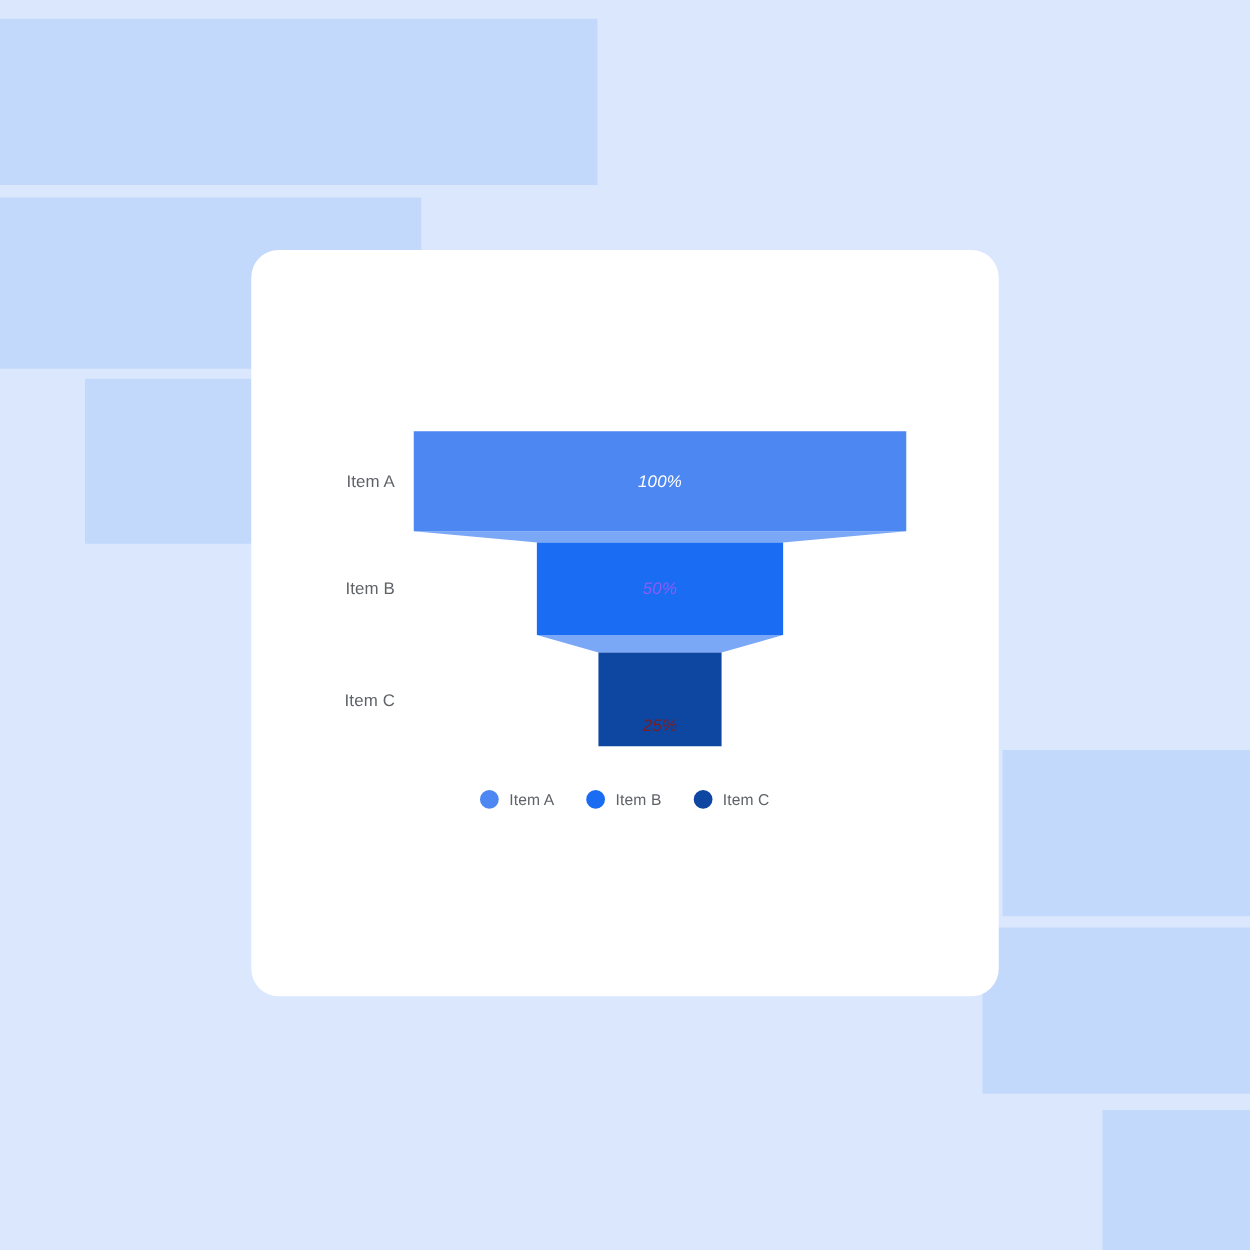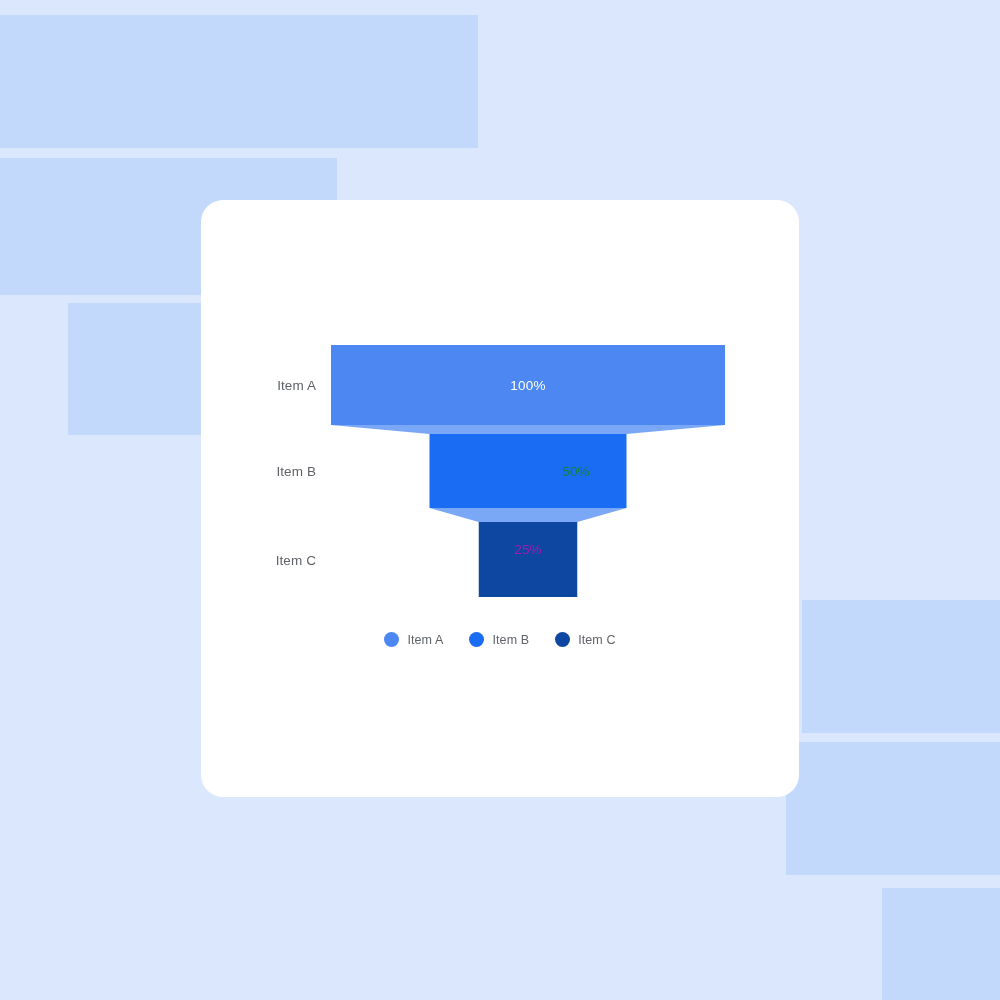--- a/index.html
+++ b/index.html
@@ -65,20 +65,21 @@
   }
 
   .value-label {
     position: absolute;
     font-size: 13.5px;
     color: #ffffff;
     text-align: center;
     white-space: nowrap;
     transform: translate(-50%, -50%);
     letter-spacing: 0.2px;
+    font-style: italic;
   }
 
   
   #legend {
     position: absolute;
     left: 0;
     top: 432px;
     width: 598px;
     display: flex;
     justify-content: center;
@@ -124,23 +125,23 @@
         <polygon points="228.5,308 425.5,308 376.25,322 277.75,322" fill="#7ba7f7"></polygon>
         <rect x="130" y="145" width="394" height="80" fill="#4d87f2"></rect>
         <rect x="228.5" y="234" width="197" height="74" fill="#1a6cf2"></rect>
         <rect x="277.75" y="322" width="98.5" height="75" fill="#0d47a1"></rect>
       </svg>
 
     <div id="label-layer">
         <div class="cat-label" style="right: 483px; top: 185px;">Item A</div>
         <div class="value-label" style="left: 327px; top: 185px; color: rgb(255, 255, 255);">100%</div>
         <div class="cat-label" style="right: 483px; top: 271px;">Item B</div>
-        <div class="value-label" style="left: 327px; top: 271px; color: #15803d; margin-left: 48px;">50%</div>
+        <div class="value-label" style="left: 327px; top: 271px; color: #8b5cf6;">50%</div>
         <div class="cat-label" style="right: 483px; top: 359.5px;">Item C</div>
-        <div class="value-label" style="left: 327px; top: 349px; color: #a21caf; text-align: right;">25%</div>
+        <div class="value-label" style="left: 327px; top: 380px; color: #7f1d1d; text-align: right;">25%</div>
       </div>
 
     <div id="legend">
         <div class="legend-item">
           <span class="legend-swatch" style="background: rgb(77, 135, 242);"></span>
           <span class="legend-text">Item A</span>
         </div>
         <div class="legend-item">
           <span class="legend-swatch" style="background: rgb(26, 108, 242);"></span>
           <span class="legend-text">Item B</span>

